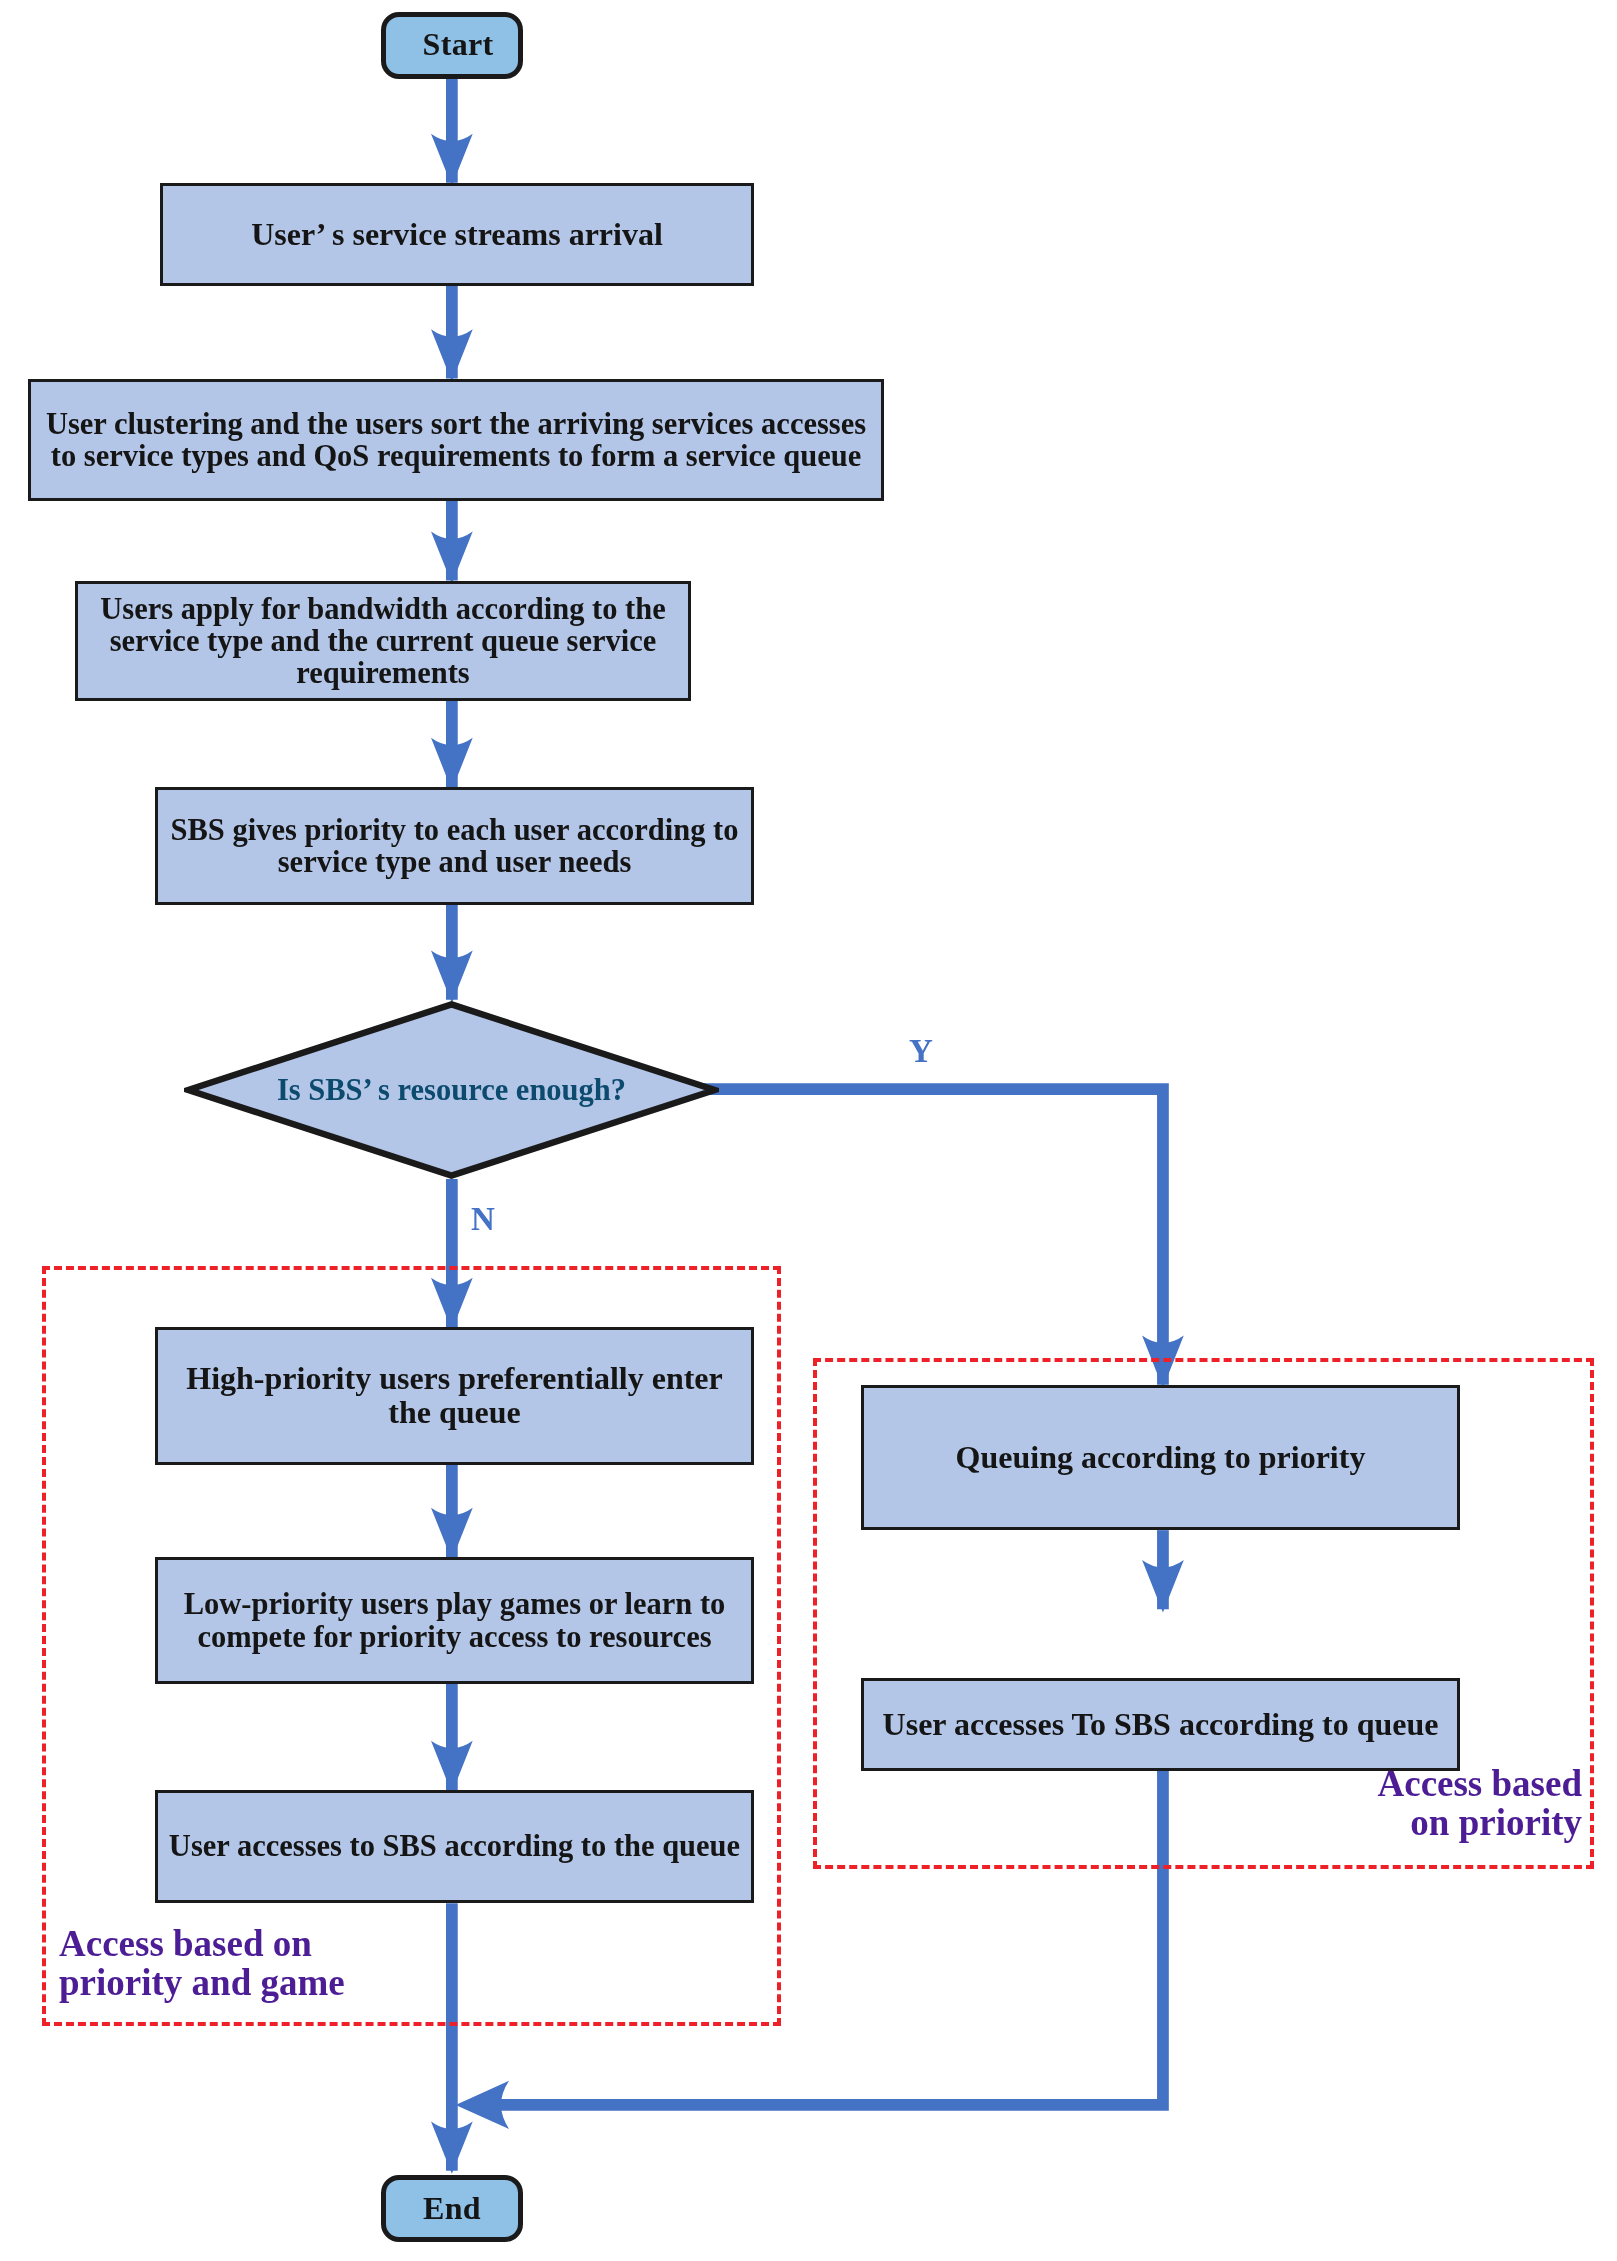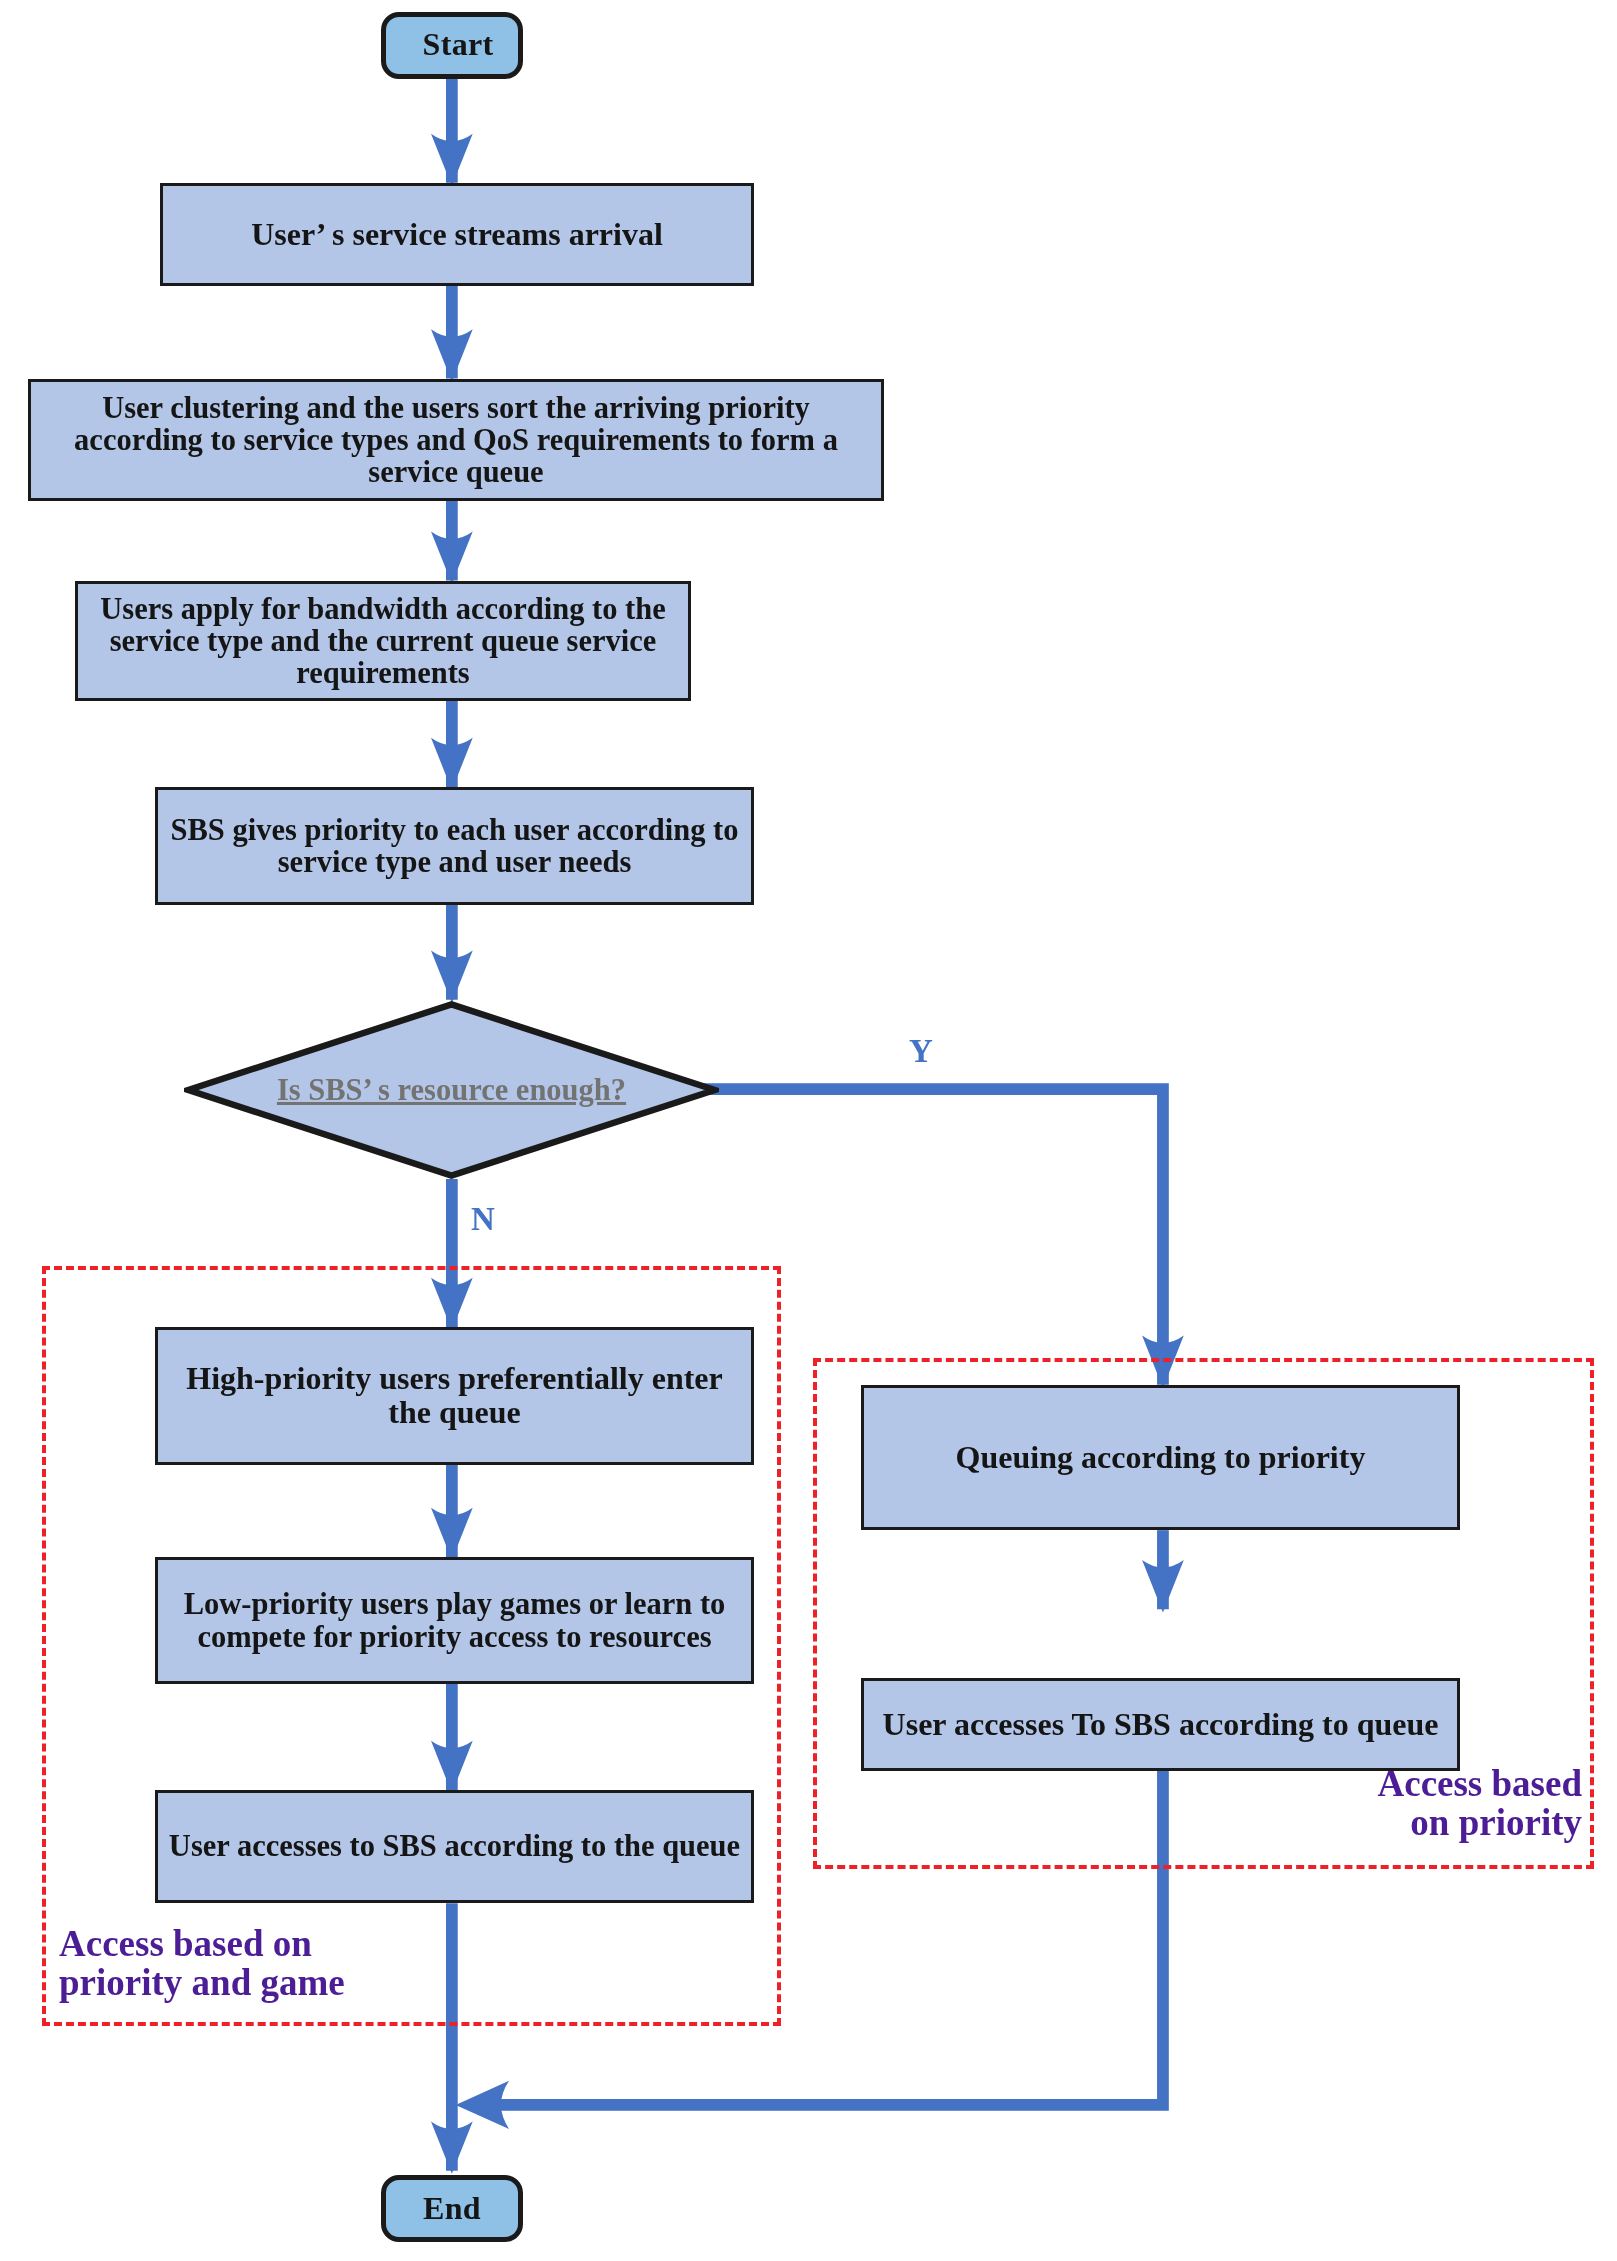--- a/index.html
+++ b/index.html
@@ -60,23 +60,22 @@
   .decision .dlabel {
     position: absolute;
     left: 0; top: 0;
     width: 100%; height: 100%;
     display: flex;
     align-items: center;
     justify-content: center;
     text-align: center;
     font-weight: bold;
     font-size: 30.5px;
-    color: #737373;
+    color: #0c4a6e;
     line-height: 1.06;
-    text-decoration: underline;
   }
 
   
   .group-frame {
     position: absolute;
     box-sizing: border-box;
     border: 4.8px dashed #ee2129;
     background: transparent;
     z-index: 1;
   }
@@ -160,21 +159,21 @@
 
   <div class="node terminator" style="left:381px; top:11.8px; width:142px; height:67px;padding-left:12px;">
     <span class="txt">Start</span>
   </div>
 
   <div class="node process big" style="left:160px; top:183px; width:594px; height:103px;">
     <span class="txt">User’ s service streams arrival</span>
   </div>
 
   <div class="node process" style="left:28px; top:379px; width:856px; height:122px;">
-    <span class="txt">User clustering and the users sort the arriving priority according to service types and QoS requirements to form a service queue</span>
+    <span class="txt">User clustering and the users sort the arriving services accesses to service types and QoS requirements to form a service queue</span>
   </div>
 
   <div class="node process" style="left:75px; top:581px; width:616px; height:120px;">
     <span class="txt">Users apply for bandwidth according to the service type and the current queue service requirements</span>
   </div>
 
   <div class="node process" style="left:155px; top:787px; width:599px; height:118px;">
     <span class="txt">SBS gives priority to each user according to service type and user needs</span>
   </div>
 

